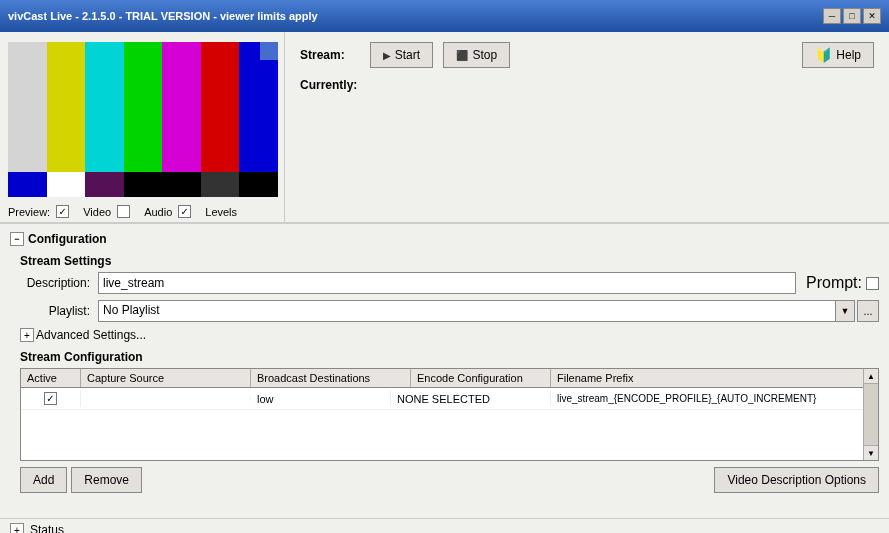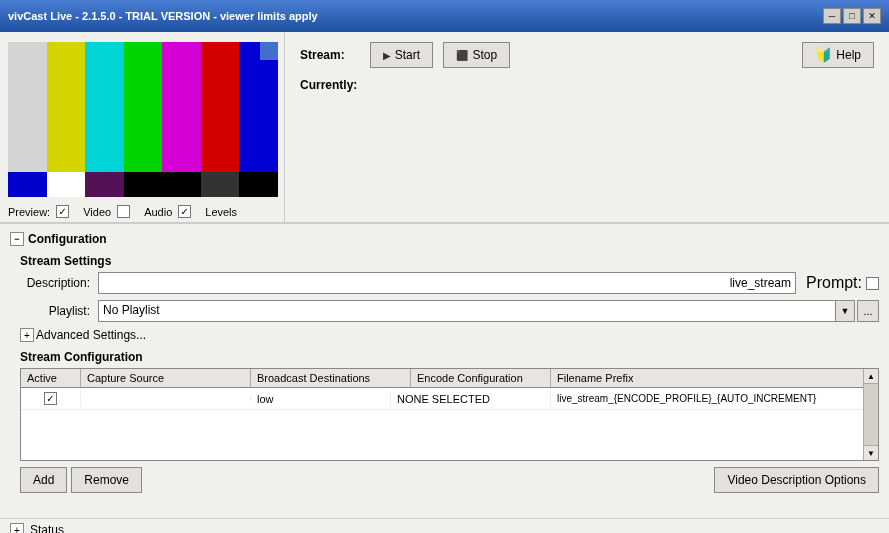--- a/index.html
+++ b/index.html
@@ -531,21 +531,21 @@
       <div class="collapse-btn">−</div>
       <span>Configuration</span>
     </div>
 
     <div class="form-section">
       <div class="stream-config-title">Stream Settings</div>
 
       <div class="form-row">
         <span class="form-label">Description:</span>
         <div class="description-right">
-          <input class="text-input" type="text" style="flex: 1 1 0%; text-align: right;" value="live_stream">
+          <input class="text-input" type="text" style="flex: 1 1 0%;" value="live_stream">
           <div class="prompt-row">
             <span class="prompt-label">Prompt:</span>
             <div class="check-box"></div>
           </div>
         </div>
       </div>
 
       <div class="form-row">
         <span class="form-label">Playlist:</span>
         <div class="select-row">

